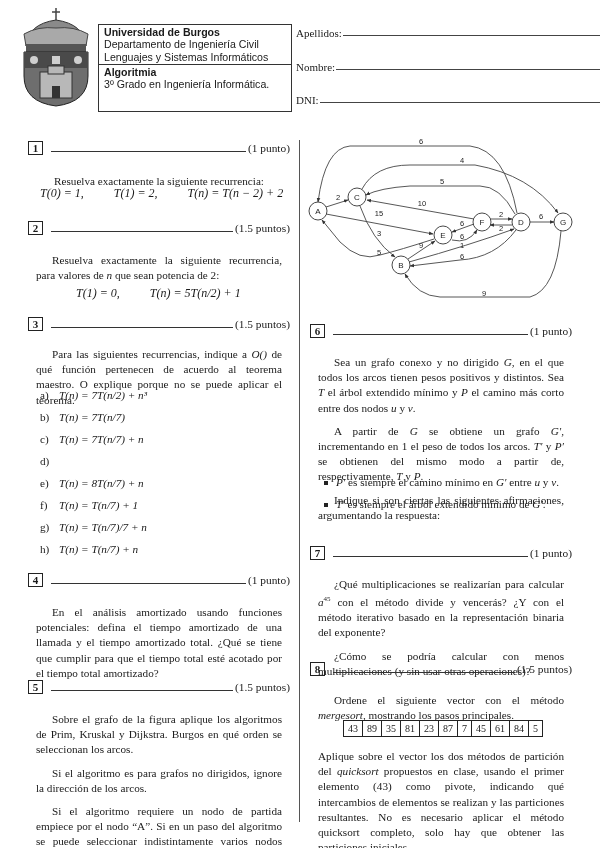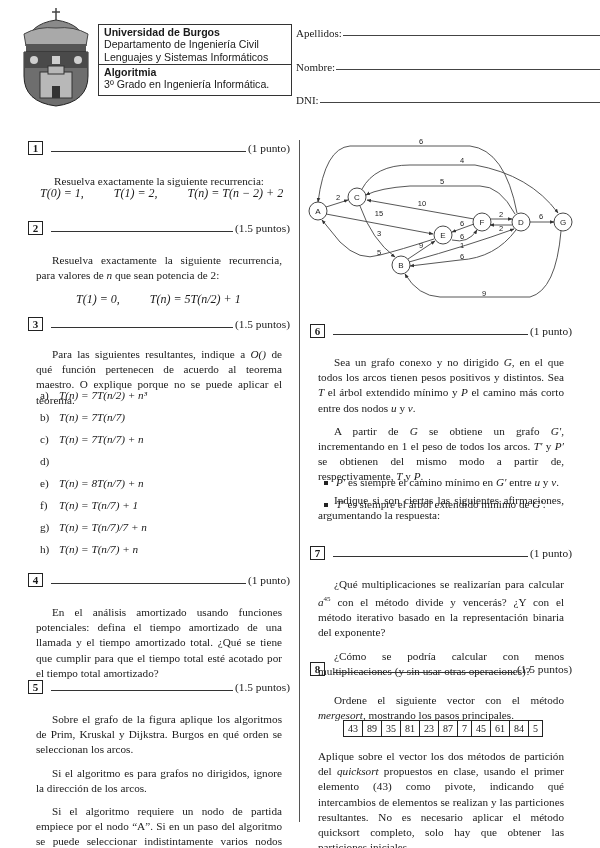--- a/index.html
+++ b/index.html
@@ -4,21 +4,21 @@
 <style>
   html, body { margin:0; padding:0; background:#ffffff; }
   body { width:600px; height:848px; position:relative; overflow:hidden; color:#1a1a1a;
          font-family:"DejaVu Serif", "Liberation Serif", serif; }
   .serif { font-family:"Liberation Serif", "DejaVu Serif", serif; }
   .sans { font-family:"Liberation Sans", "DejaVu Sans", sans-serif; }
   .abs { position:absolute; }
 
   
   #crest { left:18px; top:6px; width:76px; height:102px; }
-  #info-box { left:98px; top:24px; width:194px; height:72px; border:1px solid #333; font-size:10.6px; line-height:12.3px; box-sizing:border-box; }
+  #info-box { left:98px; top:24px; width:194px; height:88px; border:1px solid #333; font-size:10.6px; line-height:12.3px; box-sizing:border-box; }
   #info-box .sec { padding:1px 5px; }
   #info-box .sec + .sec { border-top:1px solid #333; }
   #info-box b { font-weight:bold; }
   .field { position:absolute; left:296px; font-size:11px; display:flex; align-items:flex-end; }
   .field .line { border-bottom:1px solid #444; height:0; margin-left:1px; margin-bottom:3px; }
 
   
   #col-divider { left:299px; top:140px; width:0; height:682px; border-left:1px solid #555; }
 
   .qhead { position:absolute; display:flex; align-items:center; font-size:11.4px; }
@@ -111,33 +111,33 @@
 </div>
 
 <div class="qhead serif" style="left:28px; top:221px; width:262px;">
   <span class="qnum">2</span>
   <span class="qrule"></span>
   <span class="qpts">(1.5 puntos)</span>
 </div>
 <div class="para serif" style="left:28px; top:245px; width:262px;">
   <p><span>Resuelva exactamente la siguiente recurrencia, para valores de </span><span class="math">n</span><span> que sean potencia de 2:</span></p>
 </div>
-<div class="eq serif math" style="left:76px; top:292px;">
+<div class="eq serif math" style="left:76px; top:286px;">
   <span>T(1) = 0,</span>
   <span style="display:inline-block; width:24px;"></span>
   <span>T(n) = 5T(n/2) + 1</span>
 </div>
 
 <div class="qhead serif" style="left:28px; top:317px; width:262px;">
   <span class="qnum">3</span>
   <span class="qrule"></span>
   <span class="qpts">(1.5 puntos)</span>
 </div>
 <div class="para serif" style="left:28px; top:339px; width:262px;">
-  <p><span>Para las siguientes resultantes, indique a </span><span class="math">O()</span><span> de qué función pertenecen de acuerdo al teorema maestro. O explique porque no se puede aplicar el teorema.</span></p>
+  <p><span>Para las siguientes recurrencias, indique a </span><span class="math">O()</span><span> de qué función pertenecen de acuerdo al teorema maestro. O explique porque no se puede aplicar el teorema.</span></p>
 </div>
 <div class="list serif" style="left:40px; top:389px;">
   <div class="row">
       <span class="lbl">a)</span>
       <span class="math">T(n) = 7T(n/2) + n³</span>
     </div>
   <div class="row">
       <span class="lbl">b)</span>
       <span class="math">T(n) = 7T(n/7)</span>
     </div>

